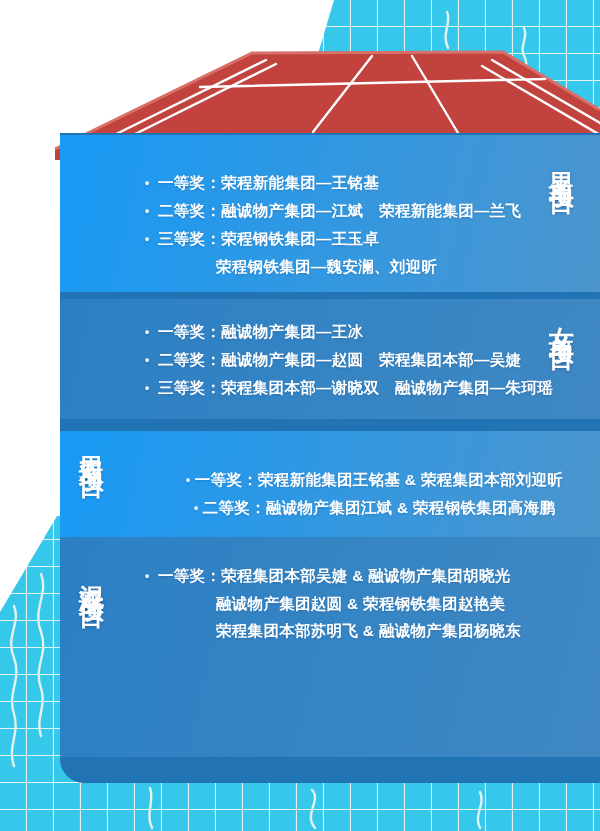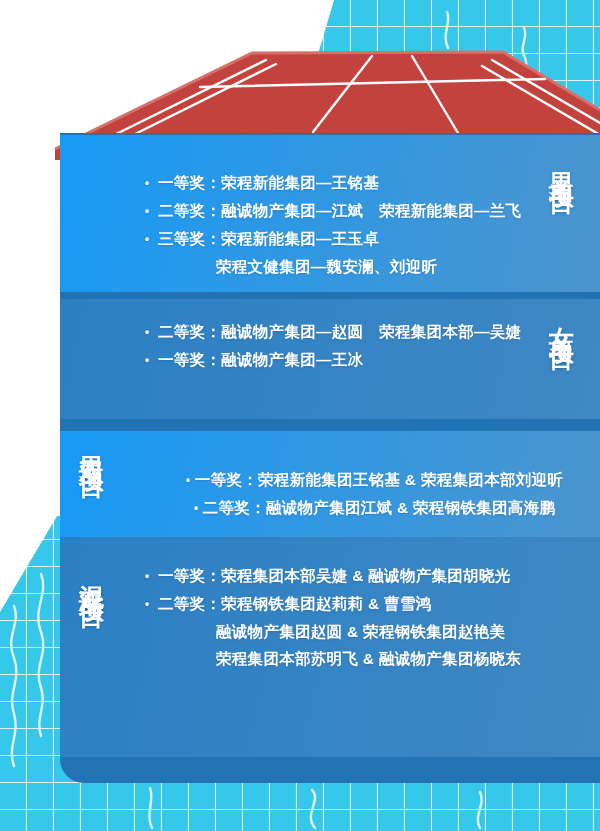--- a/index.html
+++ b/index.html
@@ -84,46 +84,46 @@
       </g>
     </g>
   </svg>
 
   <div class="board">
 
     <section class="panel bright" style="top:2px;height:157px;">
       <div class="lines" style="top:34px;">
           <div class="line"><span class="bullet">•</span><span>一等奖：荣程新能集团—王铭基</span></div>
           <div class="line"><span class="bullet">•</span><span>二等奖：融诚物产集团—江斌　荣程新能集团—兰飞</span></div>
-          <div class="line"><span class="bullet">•</span><span>三等奖：荣程新能集团—王玉卓</span></div>
-          <div class="line cont"><span>荣程文健集团—魏安澜、刘迎昕</span></div>
+          <div class="line"><span class="bullet">•</span><span>三等奖：荣程钢铁集团—王玉卓</span></div>
+          <div class="line cont"><span>荣程钢铁集团—魏安澜、刘迎昕</span></div>
         </div>
       <h2 class="vtitle right" style="top:16px;">男单项目</h2>
     </section>
 
     <section class="panel dark" style="top:166px;height:120px;">
       <div class="lines" style="top:19px;">
+          <div class="line"><span class="bullet">•</span><span>一等奖：融诚物产集团—王冰</span></div>
           <div class="line"><span class="bullet">•</span><span>二等奖：融诚物产集团—赵圆　荣程集团本部—吴婕</span></div>
-          <div class="line"><span class="bullet">•</span><span>一等奖：融诚物产集团—王冰</span></div>
+          <div class="line"><span class="bullet">•</span><span>三等奖：荣程集团本部—谢晓双　融诚物产集团—朱珂瑶</span></div>
         </div>
       <h2 class="vtitle right" style="top:8px;">女单项目</h2>
     </section>
 
     <section class="panel bright" style="top:298px;height:123px;text-align:center;">
       <div class="lines" style="top:35px;">
           <div class="line"><span class="bullet">•</span><span>一等奖：荣程新能集团王铭基 &amp; 荣程集团本部刘迎昕</span></div>
           <div class="line"><span class="bullet">•</span><span>二等奖：融诚物产集团江斌 &amp; 荣程钢铁集团高海鹏</span></div>
         </div>
       <h2 class="vtitle left" style="top:4px;">男双项目</h2>
     </section>
 
     <section class="panel dark" style="top:404px;height:220px;">
       <div class="lines" style="top:25px;">
           <div class="line"><span class="bullet">•</span><span>一等奖：荣程集团本部吴婕 &amp; 融诚物产集团胡晓光</span></div>
-          <div class="line"><span class="bullet">•</span><span>二等奖：荣程钢铁集团赵莉莉 &amp; 曹雪鸿</span></div>
           <div class="line cont"><span>融诚物产集团赵圆 &amp; 荣程钢铁集团赵艳美</span></div>
           <div class="line cont"><span>荣程集团本部苏明飞 &amp; 融诚物产集团杨晓东</span></div>
         </div>
       <h2 class="vtitle left" style="top:28px;">混双项目</h2>
     </section>
 
   </div>
 </div>
 
 </body></html>

